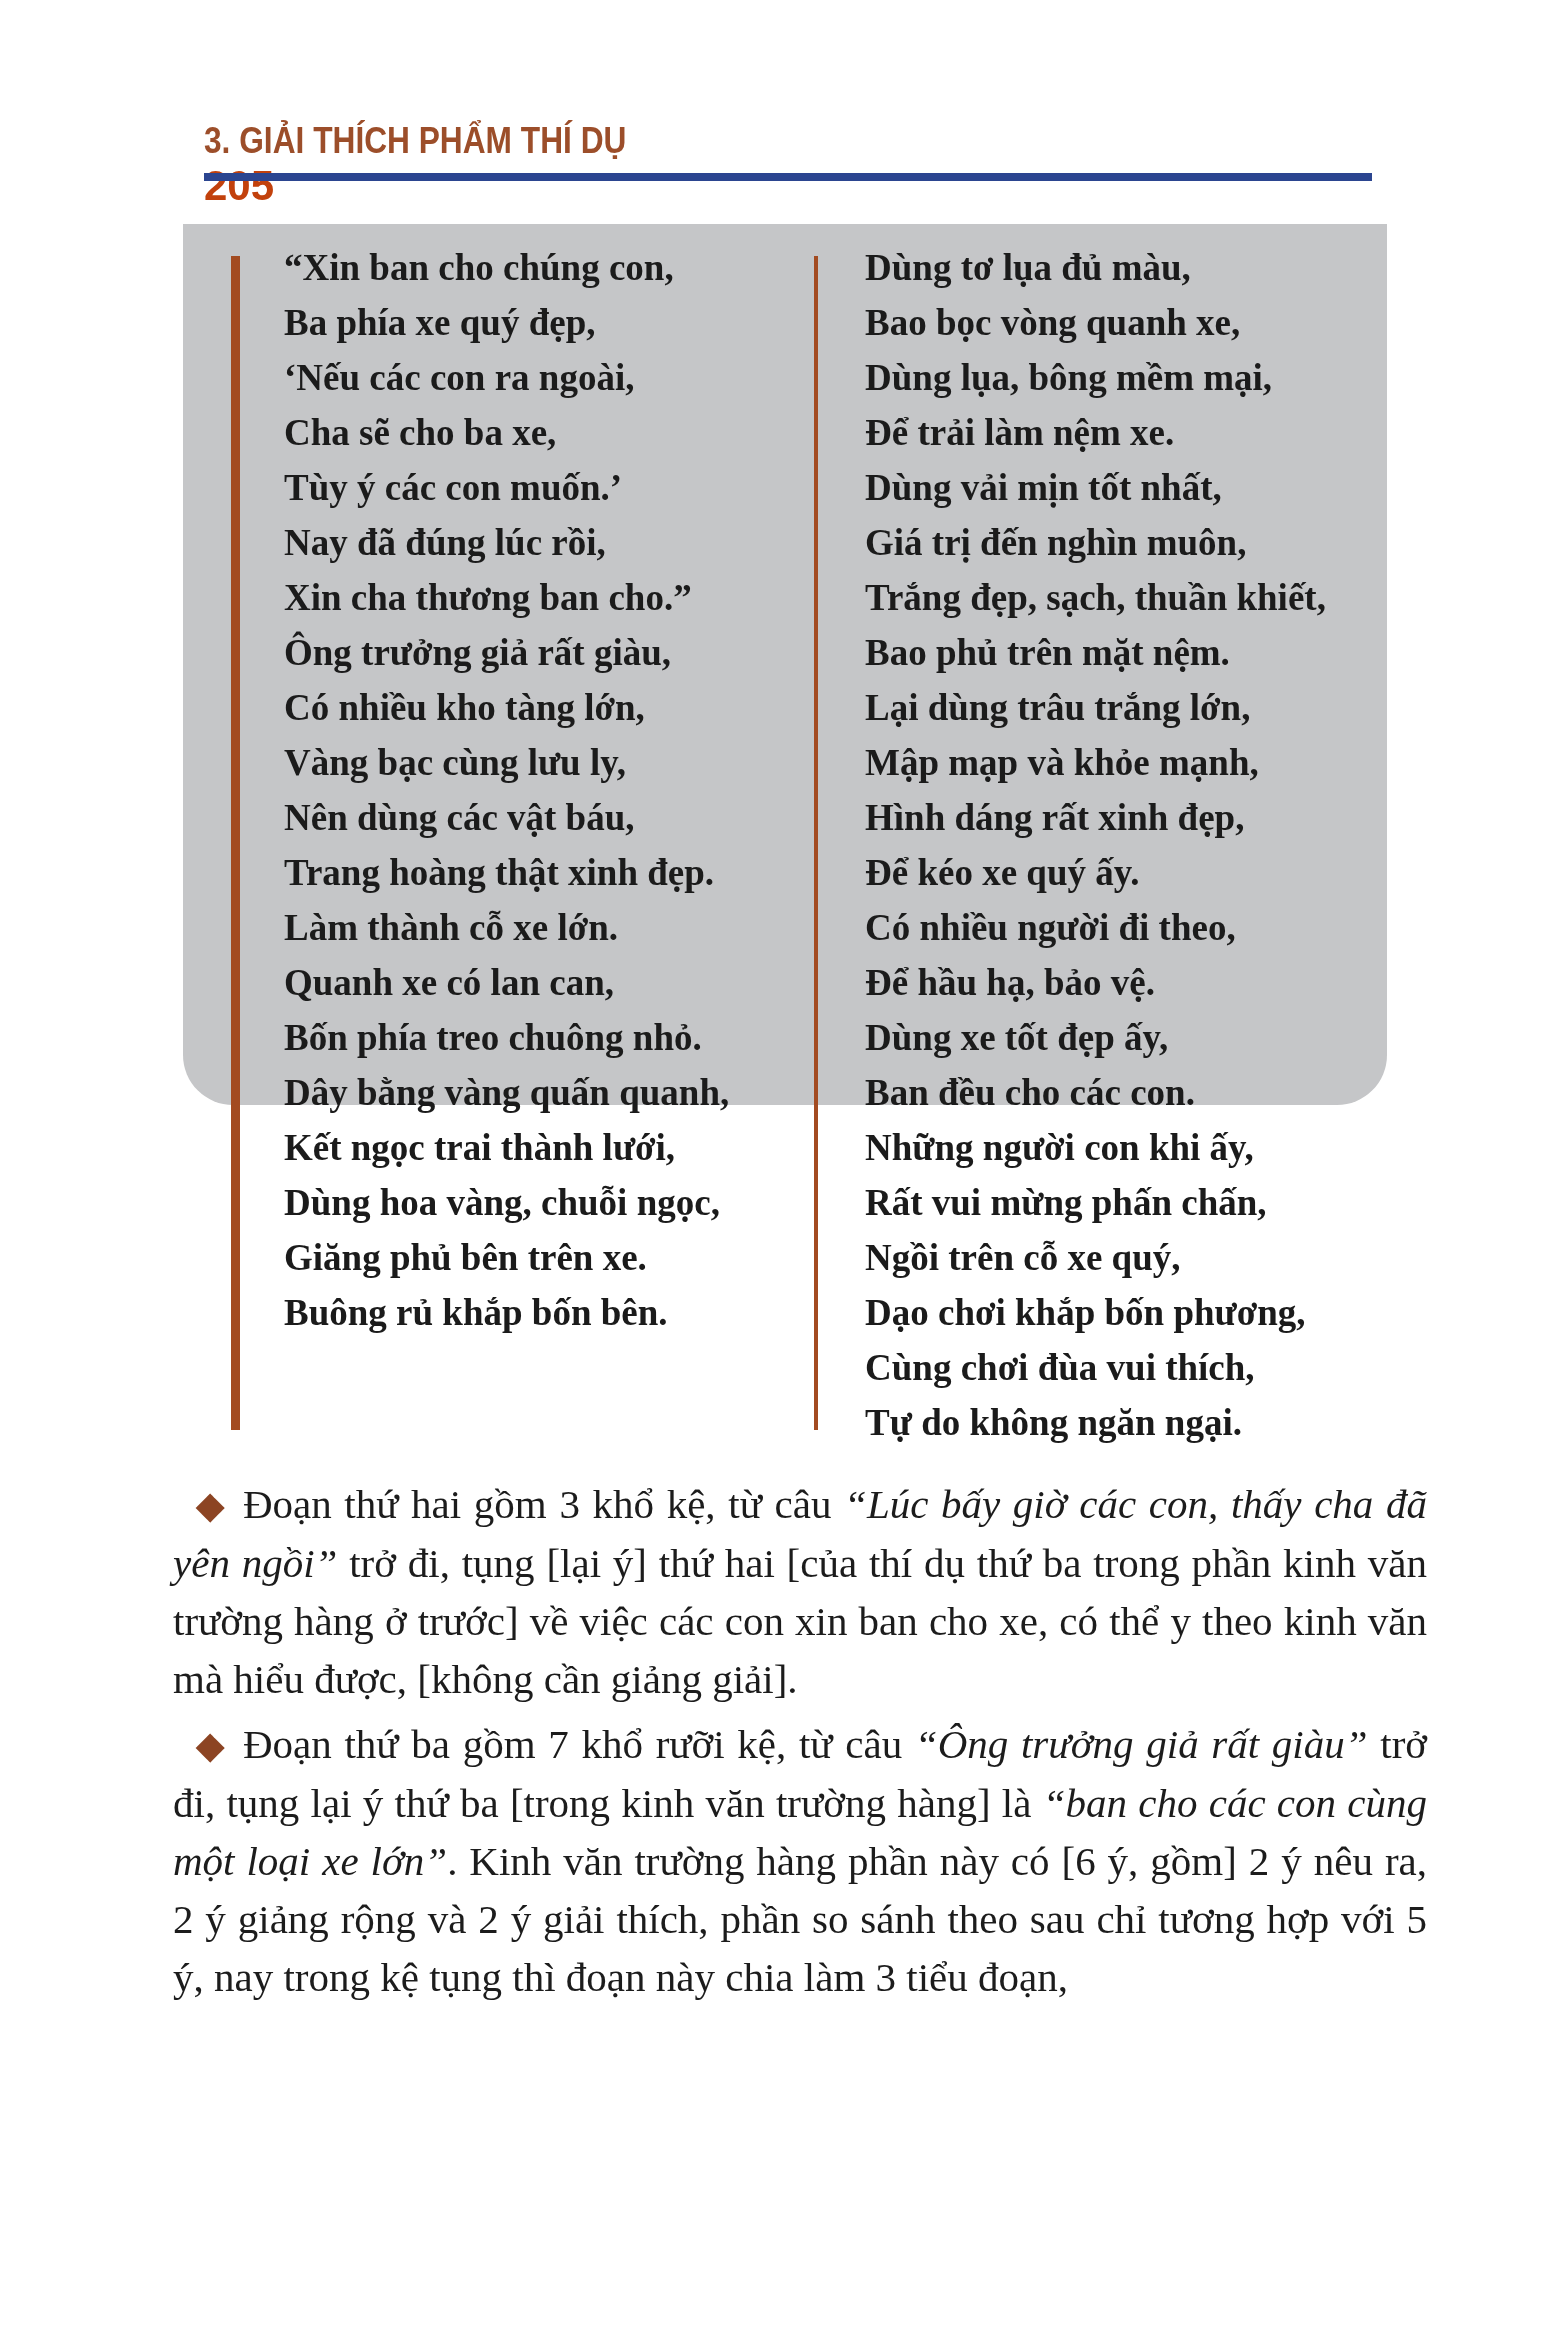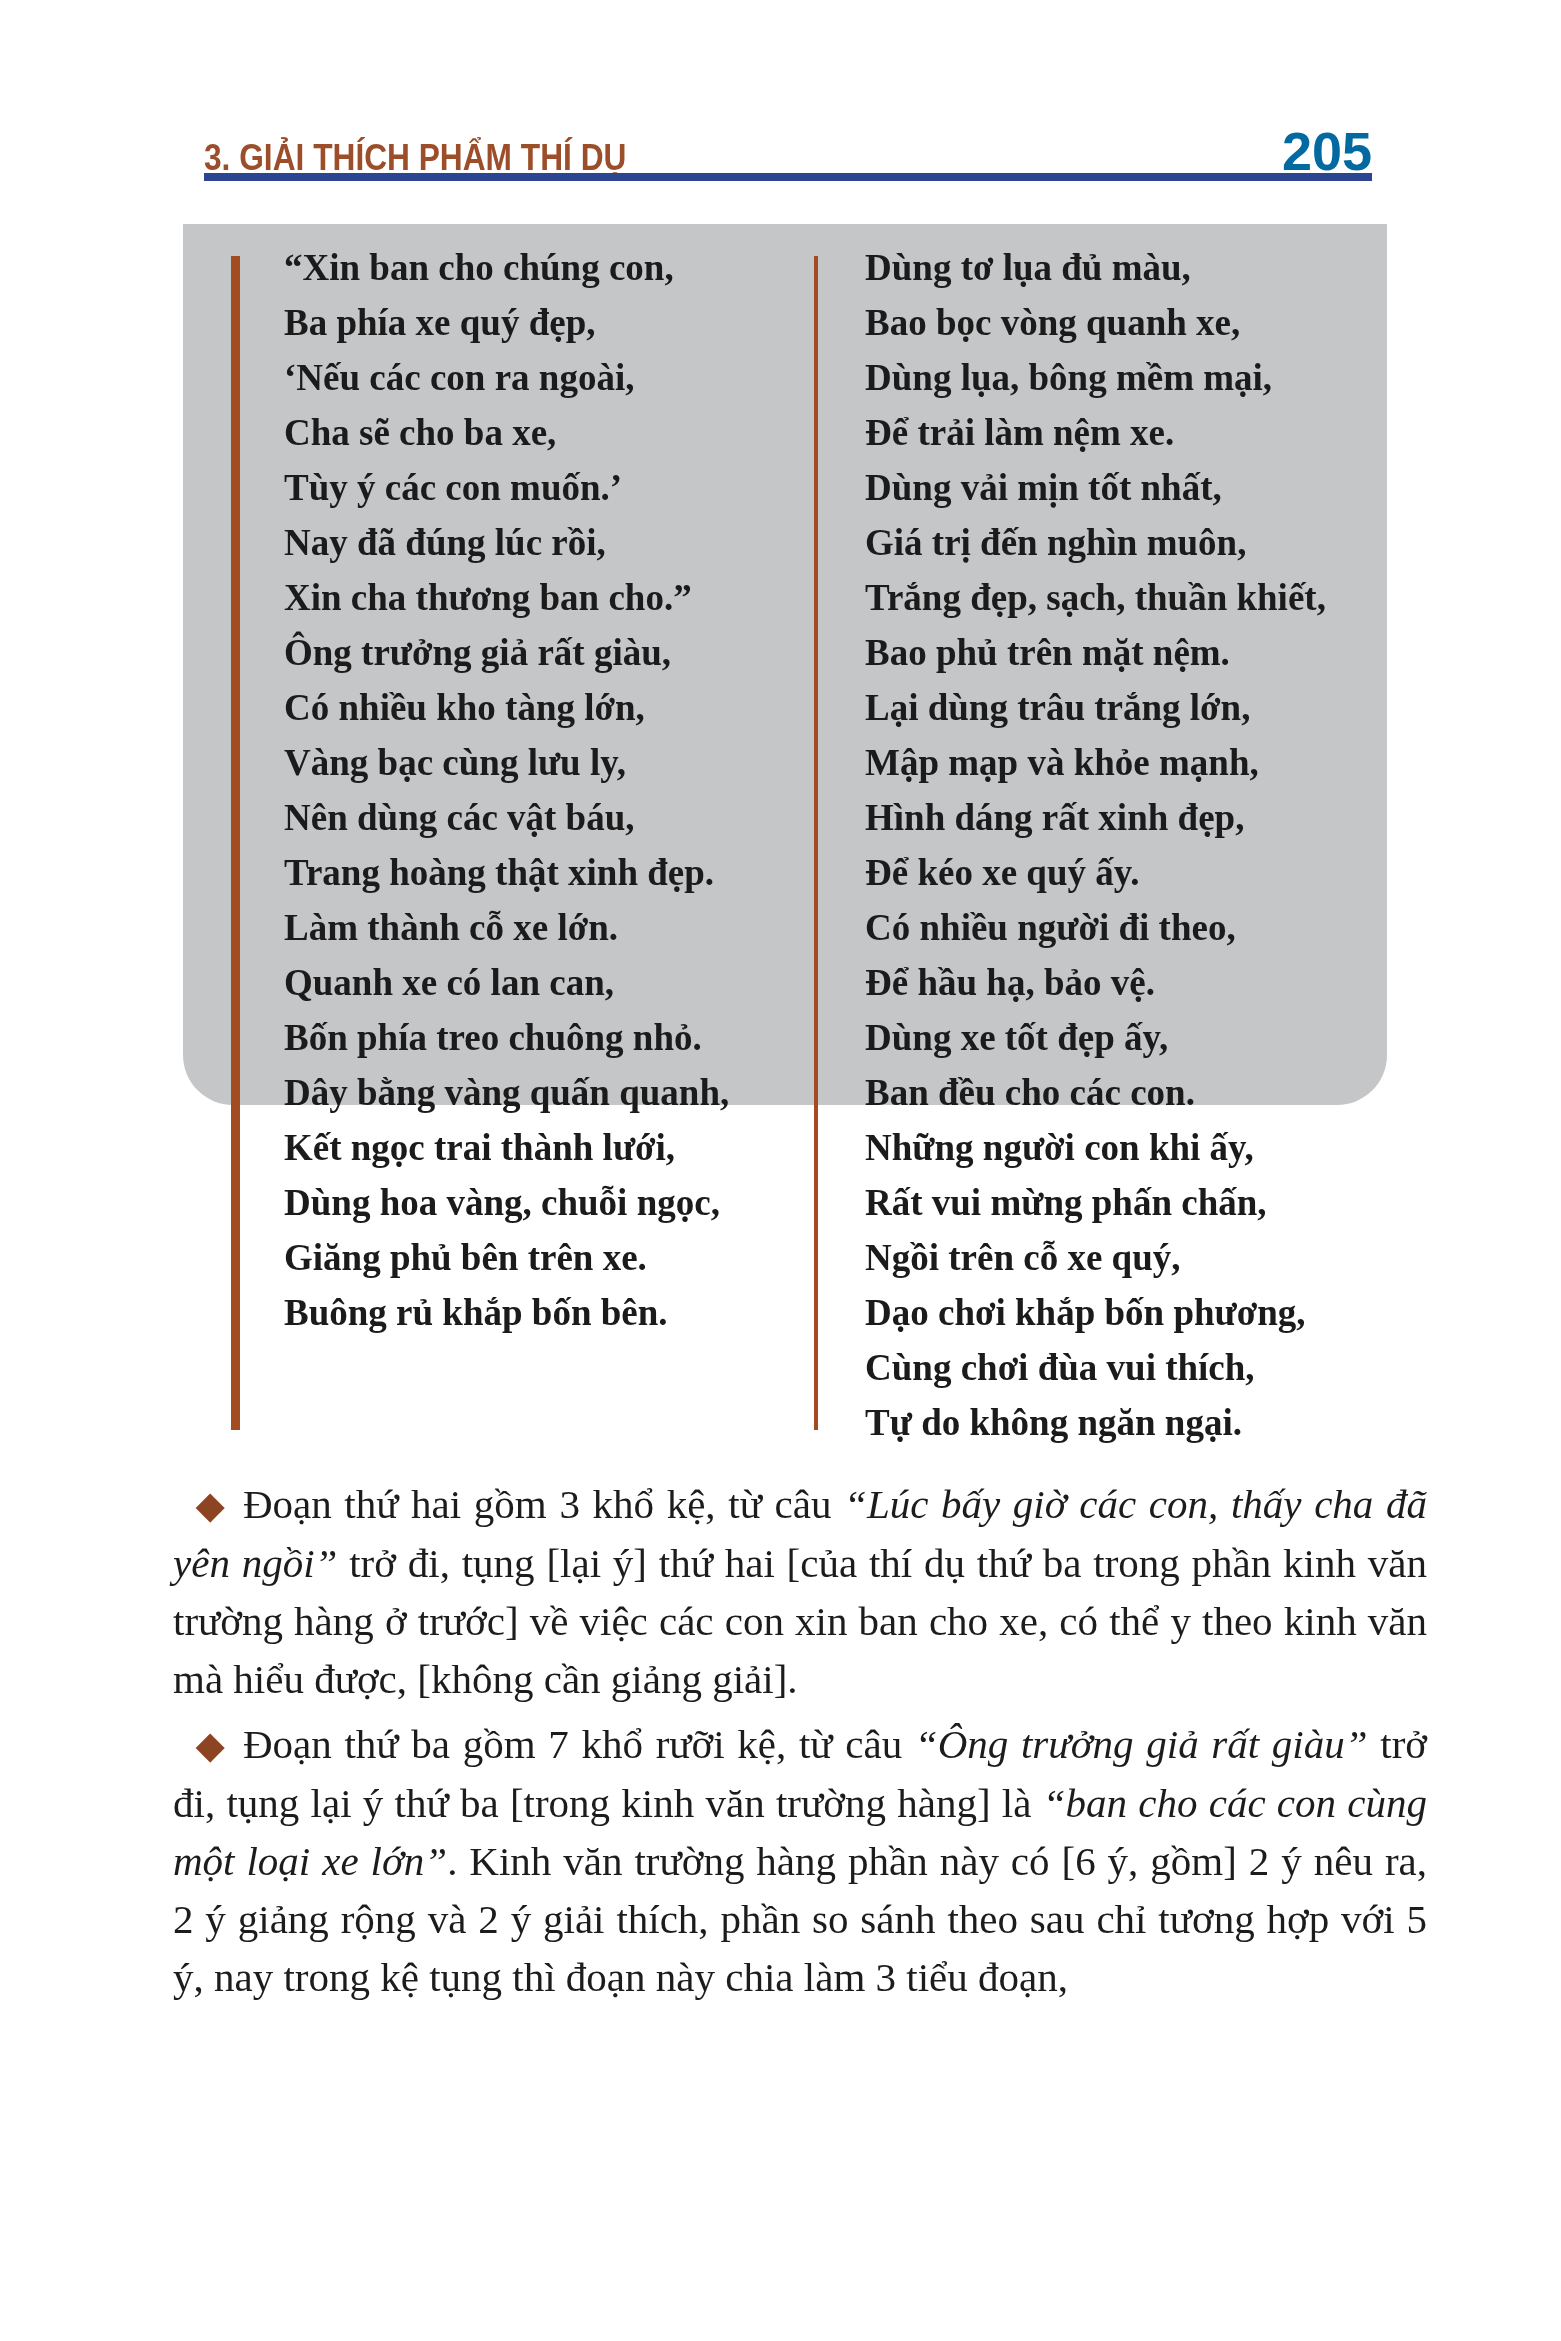--- a/index.html
+++ b/index.html
@@ -14,37 +14,38 @@
 
   
   .running-head {
     position: absolute;
     left: 204px;
     width: 1168px;
     top: 120px;
     display: flex;
     justify-content: space-between;
     align-items: baseline;
+    flex-direction: column;
   }
   .chapter-title {
     display: inline-block;
     font-family: "Liberation Sans", sans-serif;
     font-weight: 700;
     font-size: 36px;
     letter-spacing: 0px;
     color: var(--title-brown);
     transform: scaleX(0.88);
     transform-origin: left bottom;
     white-space: nowrap;
   }
   .page-number {
     font-family: "Liberation Sans", sans-serif;
     font-weight: 700;
-    font-size: 54px;
-    color: #0369a1;
+    font-size: 42px;
+    color: #c2410c;
   }
   .header-rule {
     position: absolute;
     left: 204px;
     top: 173px;
     width: 1168px;
     height: 7.8px;
     background: var(--rule-blue);
   }
 

